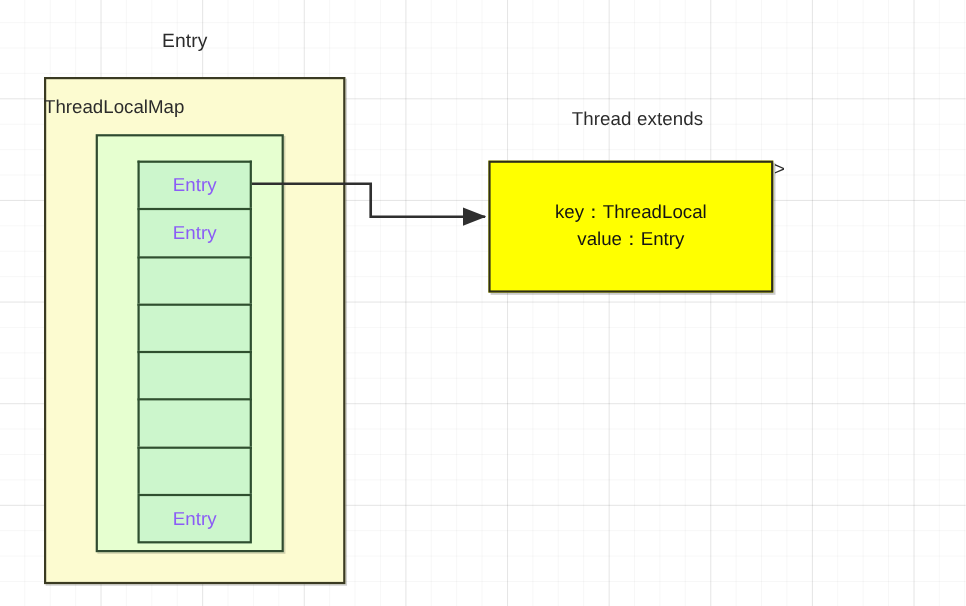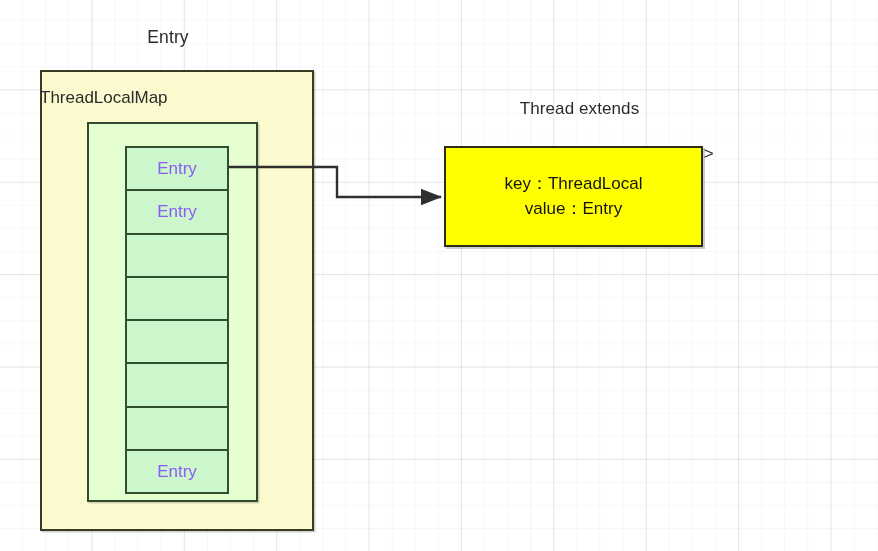--- a/index.html
+++ b/index.html
@@ -112,21 +112,21 @@
     line-height: 1;
   }
   .entry-cell:last-child {
     border-bottom-width: 2px;
   }
 
   #kv-box {
     left: 444px;
     top: 146px;
     width: 259px;
-    height: 101px;
+    height: 120px;
     background: #ffff00;
     border-color: #2d2d1a;
     box-shadow: 2px 2px 0 rgba(0,0,0,0.20);
     display: flex;
     flex-direction: column;
     align-items: center;
     justify-content: center;
   }
   .kv-line {
     font-size: 17px;

